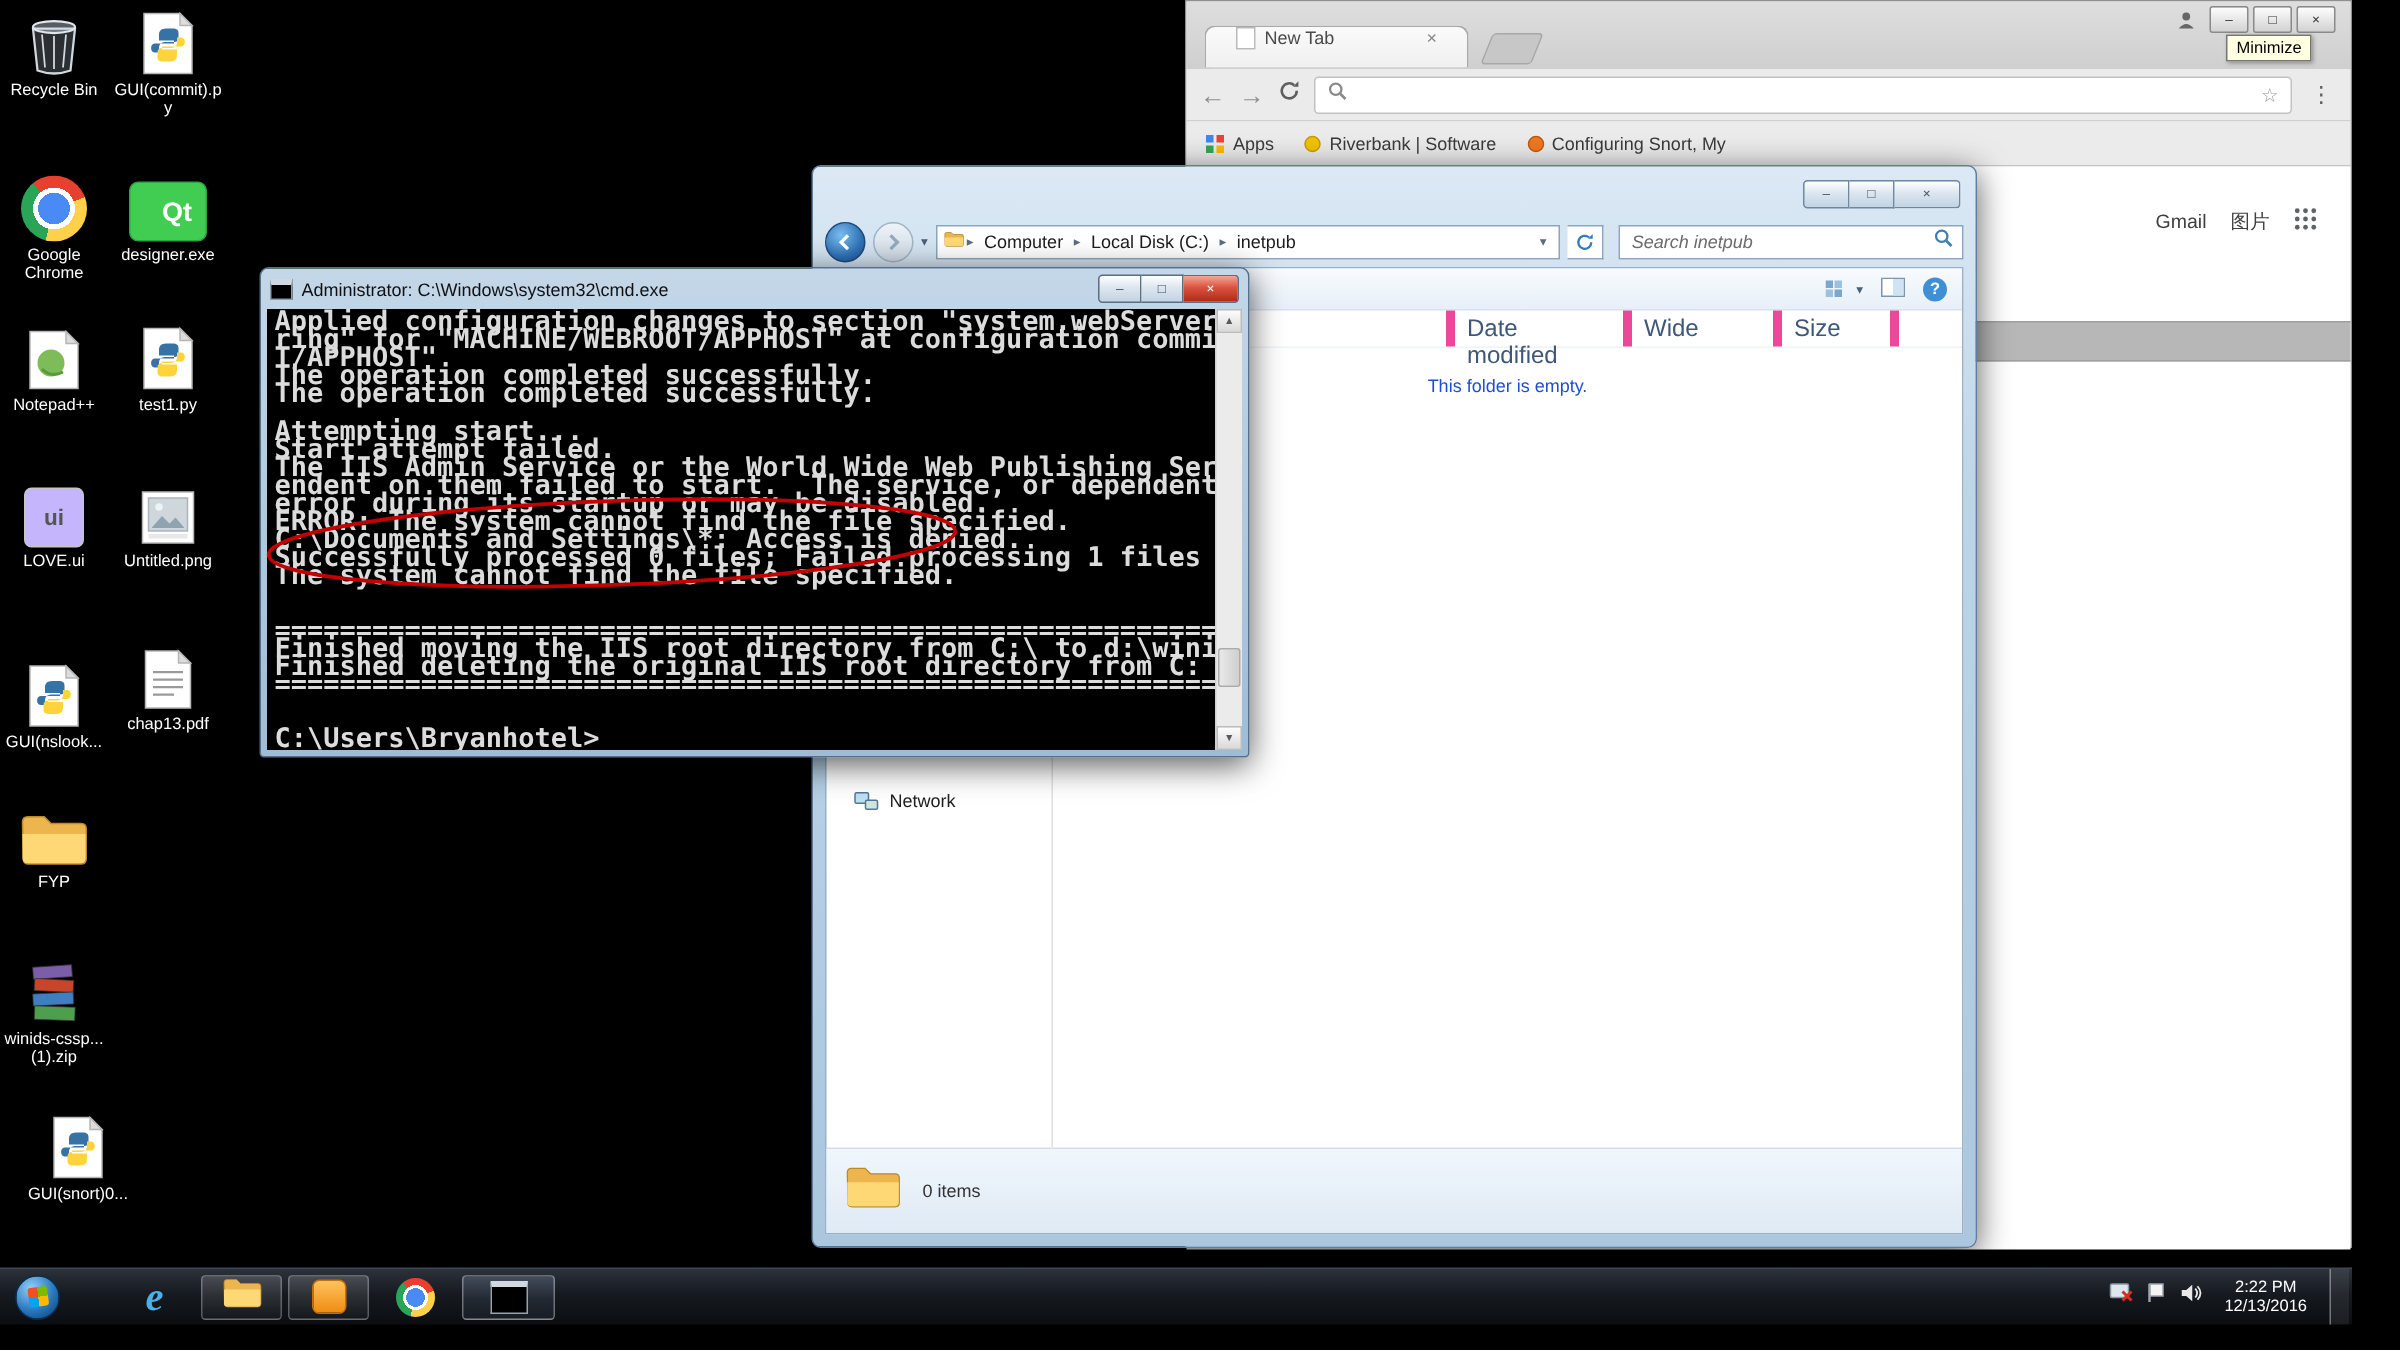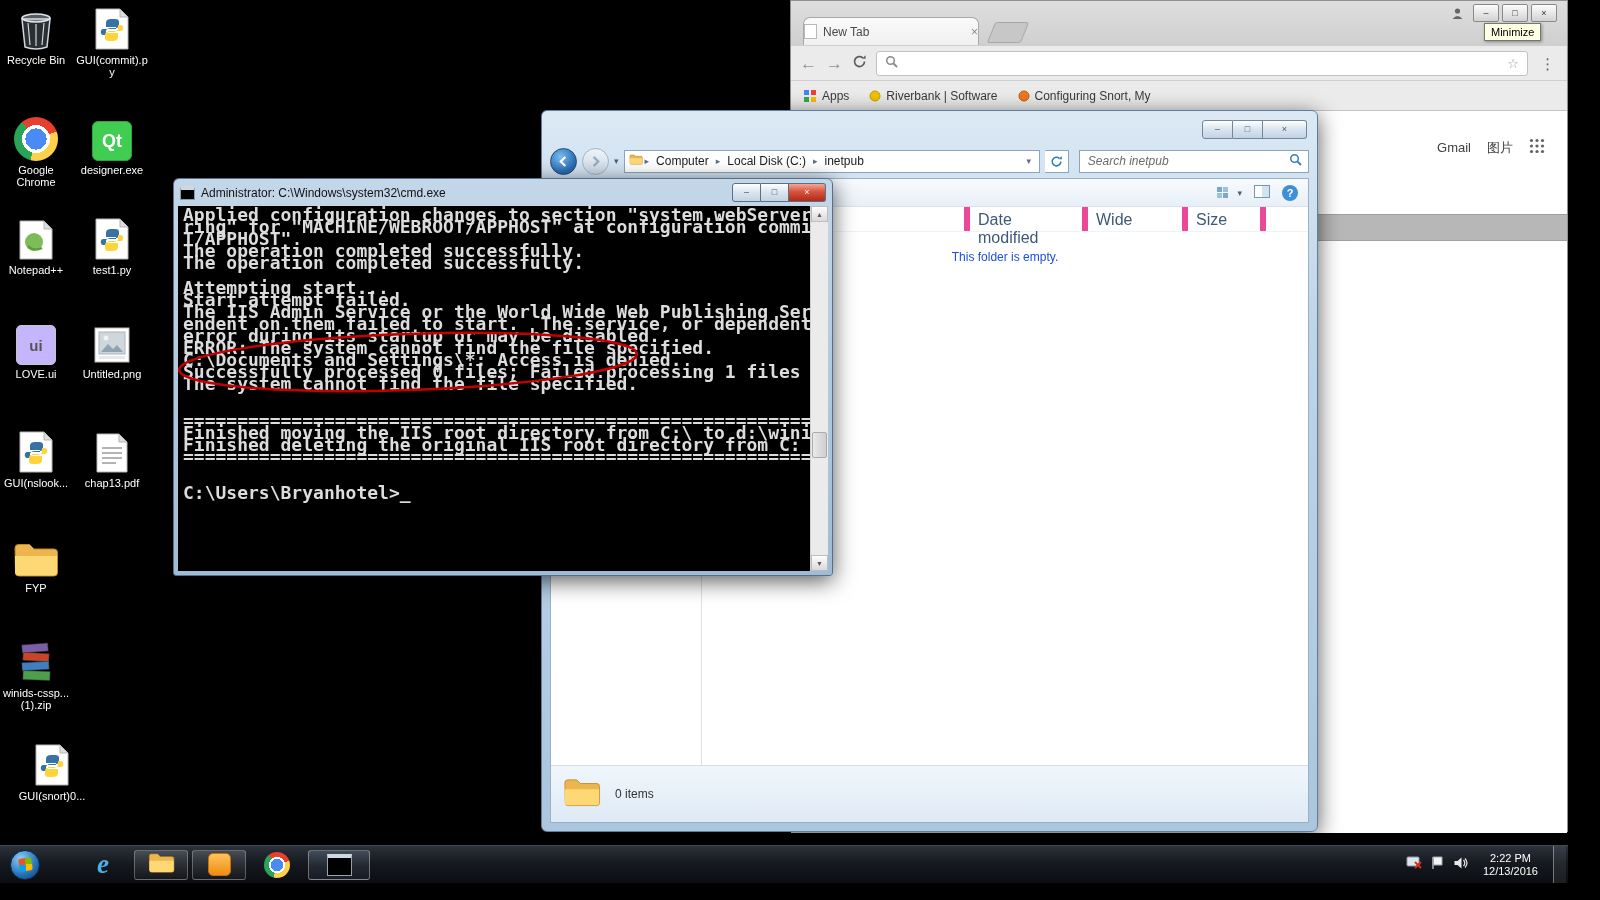--- a/index.html
+++ b/index.html
@@ -7,41 +7,41 @@
   .screen{position:relative;width:1600px;height:900px;background:#000;overflow:hidden;}
 
   
   .dicon{position:absolute;width:72px;text-align:center;z-index:1;}
   .dicon .glyph{height:46px;display:flex;align-items:flex-end;justify-content:center;}
   .dicon .lbl{margin-top:3px;font-size:11px;line-height:12px;color:#fff;
               text-shadow:1px 1px 2px #000,0 0 3px #000;word-wrap:break-word;}
   .ui-icon{width:38px;height:38px;background:#c4b5fd;border:1px solid #c6c6c6;border-radius:5px;
            color:#555;font-size:15px;font-weight:bold;display:flex;align-items:center;justify-content:center;}
   .qt-icon{width:38px;height:38px;background:#41cd52;border-radius:6px;color:#fff;font-weight:bold;
-           font-size:18px;display:flex;align-items:center;justify-content:center;border:1px solid #2da53f;}
+           font-size:18px;display:flex;align-items:center;justify-content:center;border:1px solid #2da53f;padding-left:12px;}
   .chrome-ball{border-radius:50%;
     background:
       radial-gradient(circle at 50% 50%, #4a8af4 0 34%, #fff 34% 45%, rgba(0,0,0,0) 45%),
       conic-gradient(from -40deg, #e8402f 0 110deg, #ffd04a 110deg 235deg, #2aa457 235deg 360deg);}
   .ball-44{width:44px;height:44px;} .ball-26{width:26px;height:26px;}
 
   
   .win{position:absolute;box-shadow:0 5px 22px rgba(0,0,0,.65);}
 
   
   .c-win{left:790px;top:0;width:778px;height:832px;background:#fff;z-index:2;border:1px solid #8f8f8f;box-sizing:border-box;}
   .c-frame{position:relative;height:45px;background:linear-gradient(#dedede,#cfcfcf);}
   .c-btns{position:absolute;top:3px;right:10px;display:flex;gap:3px;align-items:center;}
   .c-profile{display:flex;align-items:center;margin-right:5px;}
   .cwbtn{width:24px;height:16px;border:1px solid #8a8a8a;border-radius:2px;
          background:linear-gradient(#fdfdfd,#d2d2d2);display:flex;align-items:center;justify-content:center;
          font-size:9px;color:#333;line-height:1;}
   .c-tab{position:absolute;left:12px;top:16px;width:176px;height:28px;background:linear-gradient(#fafafa,#f0f0f0);
-         border:1px solid #a8a8a8;border-bottom:none;border-radius:7px 7px 0 0;display:flex;align-items:center;
-         padding:0 0;gap:6px;box-sizing:border-box;}
+         border:1px solid #a8a8a8;border-bottom:none;border-radius:7px 7px 0 0;display:flex;align-items:flex-start;
+         padding:0 20px;gap:6px;box-sizing:border-box;}
   .c-tab .fav{width:11px;height:13px;background:#fff;border:1px solid #b9b9b9;}
   .c-tab .t{font-size:12px;color:#4a4a4a;flex:1;}
   .c-tab .x{font-size:12px;color:#8a8a8a;}
   .c-newtabstub{position:absolute;left:200px;top:21px;width:32px;height:19px;background:#c7c7c7;
                 border:1px solid #a8a8a8;transform:skewX(-22deg);border-radius:3px;}
   .c-toolbar{height:34px;background:#ebebeb;border-bottom:1px solid #cfcfcf;display:flex;align-items:center;
              padding:0 9px;gap:9px;}
   .c-arrow{font-size:17px;color:#8f8f8f;line-height:1;}
   .omnibox{flex:1;display:flex;align-items:center;background:#fff;border:1px solid #c2c2c2;border-radius:3px;
            height:23px;padding:0 8px;gap:7px;}
@@ -98,21 +98,21 @@
   .e-netitem{position:absolute;top:320px;left:18px;display:flex;gap:7px;align-items:center;font-size:12px;color:#222;}
   .e-list{flex:1;display:flex;flex-direction:column;}
   .e-cols{display:flex;height:24px;border-bottom:1px solid #eef3f8;flex:none;}
   .e-col{font-size:16px;color:#3f5878;padding:4px 8px 0 8px;border-right:6px solid #ec4899;box-sizing:border-box;}
   .e-empty{text-align:center;margin-top:18px;font-size:12px;color:#1d4ed8;}
   .e-status{height:56px;border-top:1px solid #d5dee8;background:linear-gradient(#f0f6fc,#dfeaf5);
             display:flex;align-items:center;padding:0 12px;gap:14px;flex:none;}
   .e-status .cnt{font-size:12px;color:#333;}
 
   
-  .m-win{left:173px;top:178px;width:660px;height:398px;z-index:4;
+  .m-win{left:173px;top:178px;width:660px;height:327px;z-index:4;
          background:linear-gradient(180deg,#c3d7e8,#9fbcd6);border:1px solid #55708c;border-radius:6px 6px 3px 3px;box-sizing:border-box;}
   .m-title{height:27px;display:flex;align-items:center;padding:0 6px;gap:6px;}
   .m-icon{width:15px;height:14px;background:#000;border:1px solid #8a9aa8;border-top:4px solid #cfd8e2;box-sizing:border-box;}
   .m-titletext{font-size:12px;color:#111;flex:1;white-space:nowrap;overflow:hidden;}
   .m-btns{display:flex;}
   .mcb{width:27px;height:17px;border:1px solid #5b6f83;border-left:none;
        background:linear-gradient(#ffffff,#dce6f0 45%,#c3d3e2);display:flex;align-items:center;justify-content:center;
        font-size:9px;color:#3c4f62;line-height:1;}
   .mcb:first-child{border-left:1px solid #5b6f83;border-radius:3px 0 0 3px;}
   .mcb.close{width:36px;background:linear-gradient(#f4a696,#d9533f 45%,#b02a18);color:#fff;border-radius:0 3px 3px 0;}
@@ -185,21 +185,21 @@
     <div class="lbl">Notepad++</div>
   </div>
 
   <div class="dicon" style="left:0;top:319px">
     <div class="glyph">
         <div class="ui-icon">ui</div>
       </div>
     <div class="lbl">LOVE.ui</div>
   </div>
 
-  <div class="dicon" style="left:0;top:428px">
+  <div class="dicon" style="left:0;top:440px">
     <div class="glyph">
       <svg width="36" height="44" viewBox="0 0 36 44">
           <path d="M2 2 h24 l8 8 v32 h-32z" fill="#fff" stroke="#b5b5b5"></path>
           <path d="M26 2 l8 8 h-8z" fill="#dcdcdc" stroke="#b5b5b5"></path>
           <path d="M17 12c-5 0-5 3-5 5v3h10v2H9c-3 0-3 6 0 6h3v-3c0-3 2-4 5-4h5c2 0 3-1 3-3v-3c0-2-1-3-4-3z" fill="#3772a4"></path>
           <path d="M19 34c5 0 5-3 5-5v-3H14v-2h13c3 0 3-6 0-6h-3v3c0 3-2 4-5 4h-5c-2 0-3 1-3 3v3c0 2 1 3 4 3z" fill="#ffd43b"></path>
         </svg>
     </div>
     <div class="lbl">GUI(nslook...</div>
   </div>

